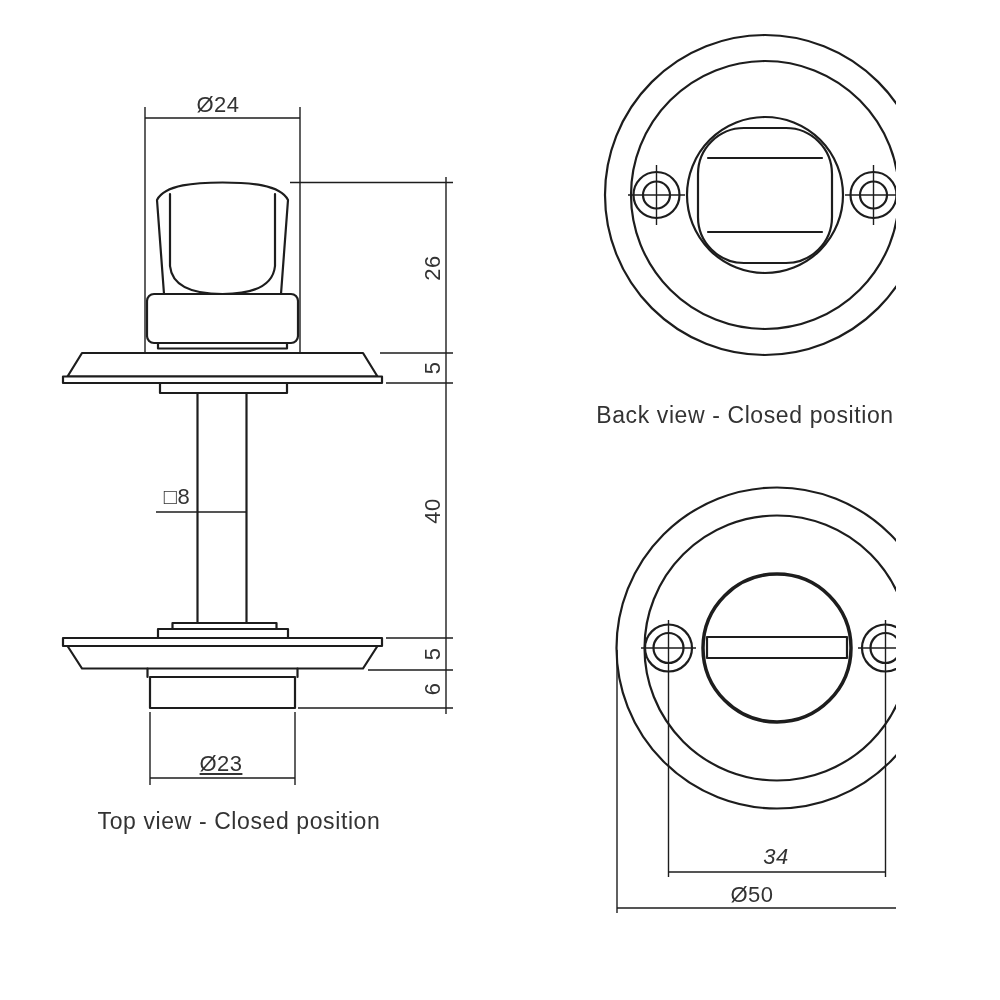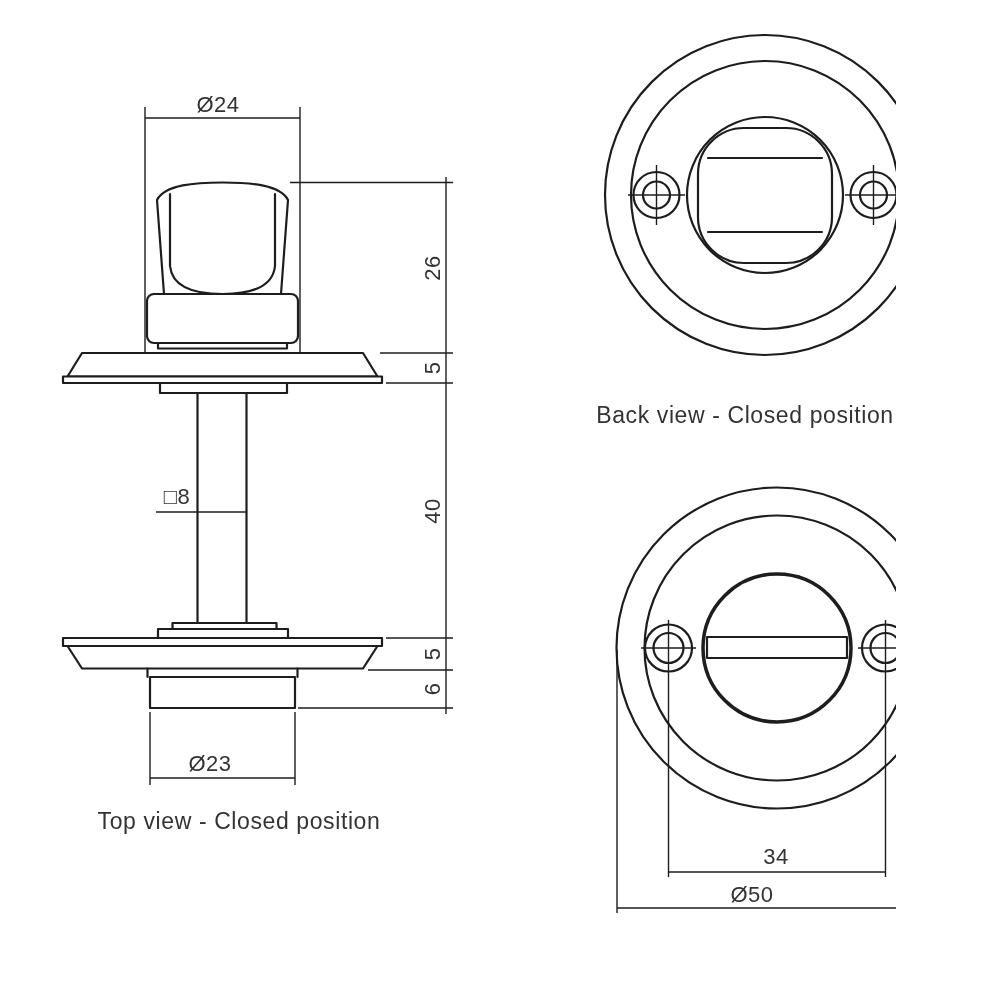--- a/index.html
+++ b/index.html
@@ -146,20 +146,20 @@
     </g>
   </svg>
 
   <div class="lbl" style="left:218px;top:105px;">Ø24</div>
   <div class="lbl rot" style="left:433px;top:268px;">26</div>
   <div class="lbl rot" style="left:433px;top:368px;">5</div>
   <div class="lbl rot" style="left:433px;top:511px;">40</div>
   <div class="lbl rot" style="left:433px;top:654px;">5</div>
   <div class="lbl rot" style="left:433px;top:689px;">6</div>
   <div class="lbl" style="left:177px;top:497px;">□8</div>
-  <div class="lbl" style="left:210px;top:764px;">Ø23</div>
-  <div class="lbl" style="left:776px;top:857px;">34</div>
+  <div class="lbl" style="left:221px;top:764px;text-decoration:underline;">Ø23</div>
+  <div class="lbl" style="left:776px;top:857px;font-style:italic;">34</div>
   <div class="lbl" style="left:752px;top:895px;">Ø50</div>
 
   <div class="caption" style="left:745px;top:415px;">Back view - Closed position</div>
   <div class="caption" style="left:239px;top:821px;">Top view - Closed position</div>
 
 </div>
 
 </body></html>

